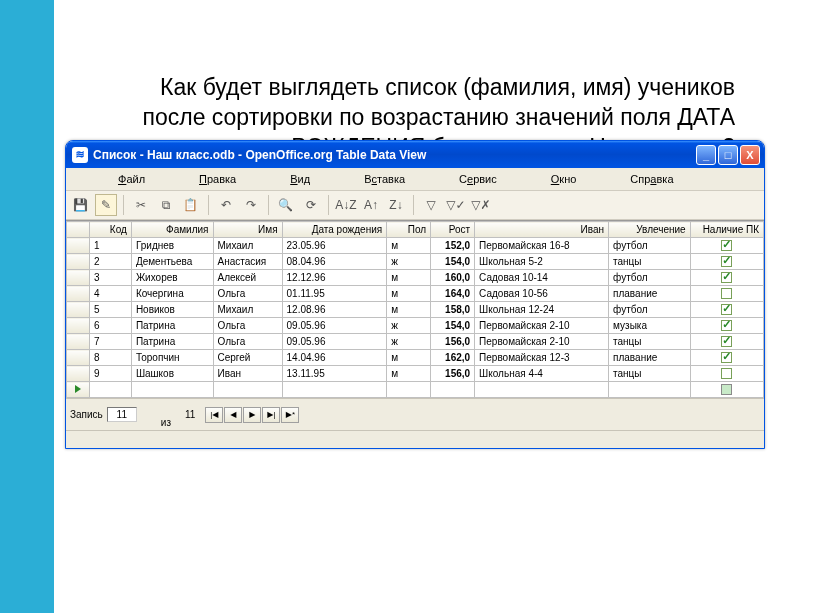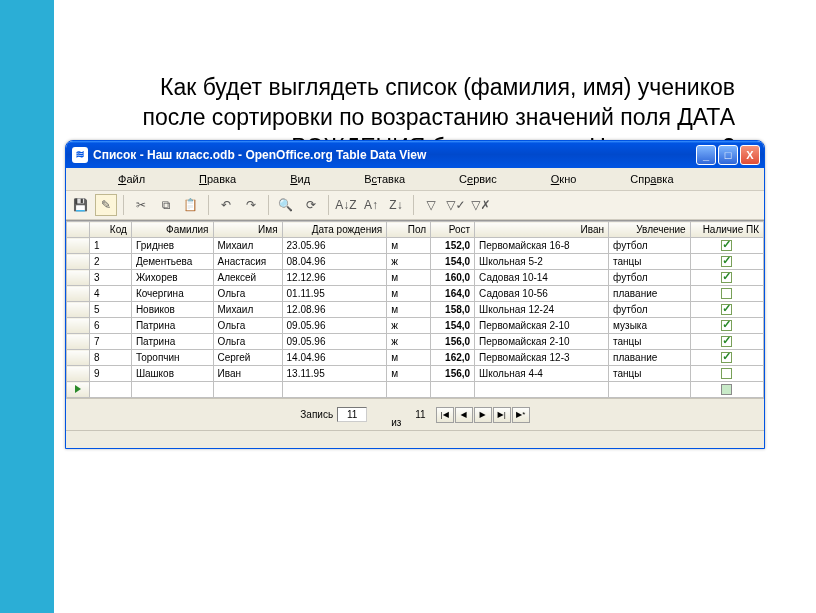--- a/index.html
+++ b/index.html
@@ -161,21 +161,20 @@
     display:inline-block;
   }
   .navbar {
     display: flex;
     align-items: center;
     gap: 4px;
     padding: 2px 4px;
     font-size: 10px;
     background: #efece0;
     border-top: 1px solid #c8c4b8;
-    justify-content: center;
   }
   .nav-field {
     border: 1px inset #ccc;
     background: #fff;
     padding: 1px 6px;
     min-width: 30px;
     text-align:center;
     font-size:10px;
   }
   .nav-btn-grp { display:flex; gap:1px; margin-left:6px;}

